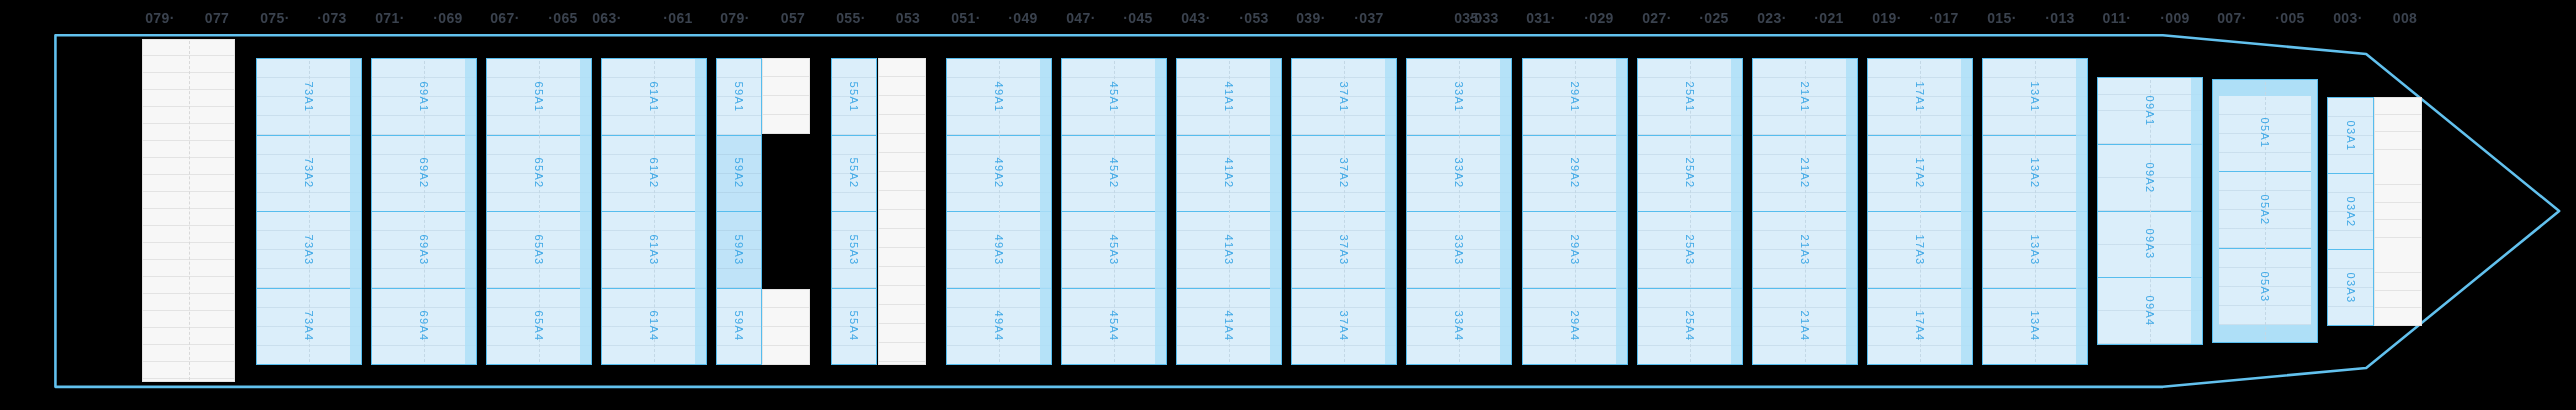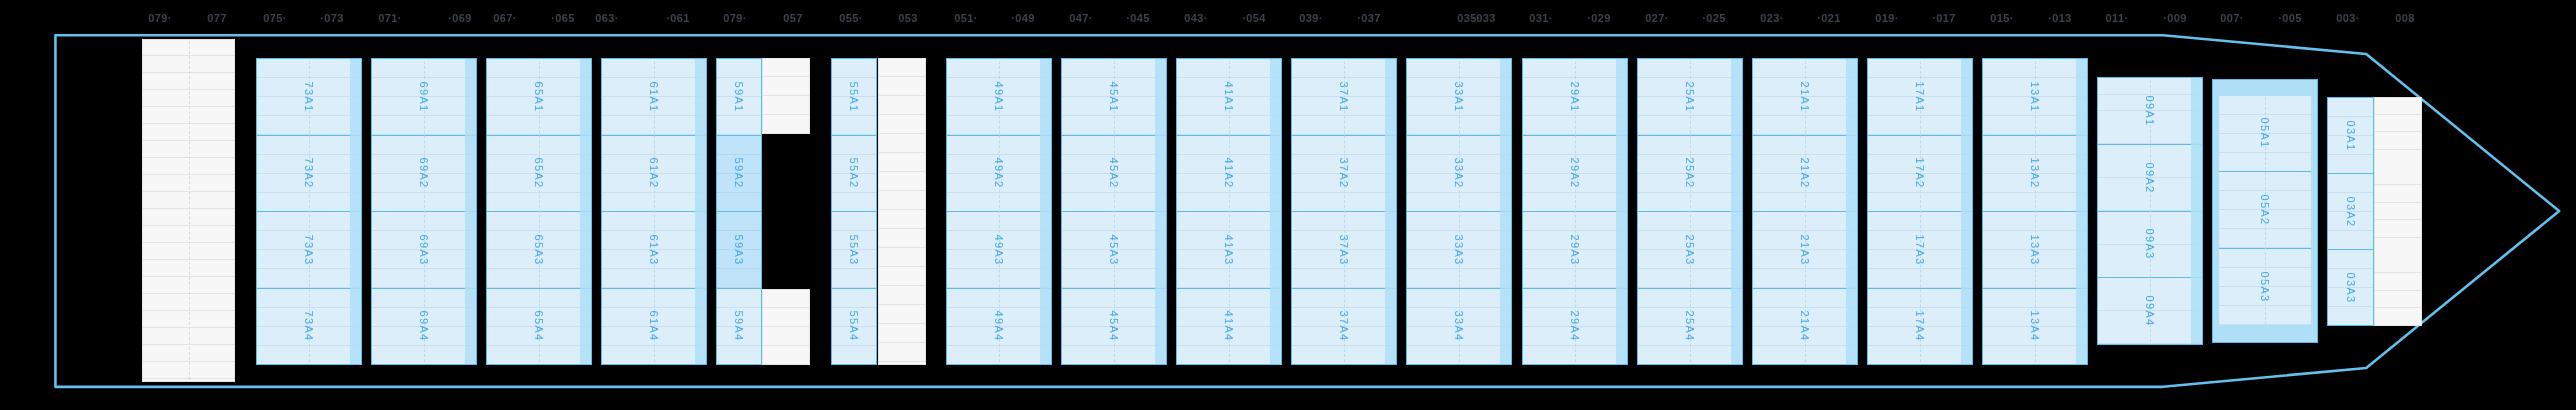--- a/index.html
+++ b/index.html
@@ -7,21 +7,21 @@
     position:relative;width:2576px;height:410px;background:#000;overflow:hidden;
     font-family:"Liberation Sans","DejaVu Sans",sans-serif;
     --c-border:#56bdee; --c-cell:#dbeefa; --c-cell-hi:#bfe3f8; --c-ring:#aedff7;
     --c-label:#41a9e6; --c-frame:#3a424e; --c-grid-fill:#f7f7f7; --c-grid-line:#e3e3e3;
     --c-row-line:rgba(125,155,180,.18); --c-dash:#c3d8e6;
   }
   
   .frame-label{
     position:absolute;top:6.9px;height:22px;line-height:22px;
     transform:translateX(-50%);
-    font-size:11px;font-weight:700;letter-spacing:0.4px;color:var(--c-frame);
+    font-size:14px;font-weight:700;letter-spacing:0.4px;color:var(--c-frame);
     white-space:nowrap;
   }
   
   #hull-svg{position:absolute;left:0;top:0;}
   
   .slot-grid{
     position:absolute;
     background:repeating-linear-gradient(
       to bottom,
       var(--c-grid-fill) 0 calc(var(--rh) - 0.9px),
@@ -68,35 +68,35 @@
 
 <div id="stage" style="--c-border: #56bdee; --c-cell: #dbeefa; --c-cell-hi: #bfe3f8; --c-ring: #aedff7; --c-label: #41a9e6; --c-frame: #3a424e; --c-grid-fill: #f7f7f7; --c-grid-line: #e3e3e3;">
   <svg id="hull-svg" width="2576" height="410" viewBox="0 0 3000 478">
     <polygon points="63,41 2520,41 2757,63 2982,246 2757,429 2520,451 63,451" fill="none" stroke="#62c1ee" stroke-width="3" stroke-linejoin="round"></polygon>
   </svg>
 <div class="frame-label" style="left: 160px;">079·</div>
     <div class="frame-label" style="left: 217px;">077</div>
     <div class="frame-label" style="left: 275px;">075·</div>
     <div class="frame-label" style="left: 332px;">·073</div>
     <div class="frame-label" style="left: 390px;">071·</div>
-    <div class="frame-label" style="left: 460px;">·069</div>
+    <div class="frame-label" style="left: 448px;">·069</div>
     <div class="frame-label" style="left: 505px;">067·</div>
     <div class="frame-label" style="left: 563px;">·065</div>
     <div class="frame-label" style="left: 607px;">063·</div>
     <div class="frame-label" style="left: 678px;">·061</div>
     <div class="frame-label" style="left: 735px;">079·</div>
     <div class="frame-label" style="left: 793px;">057</div>
     <div class="frame-label" style="left: 851px;">055·</div>
     <div class="frame-label" style="left: 908px;">053</div>
     <div class="frame-label" style="left: 966px;">051·</div>
     <div class="frame-label" style="left: 1023px;">·049</div>
     <div class="frame-label" style="left: 1081px;">047·</div>
     <div class="frame-label" style="left: 1138px;">·045</div>
     <div class="frame-label" style="left: 1196px;">043·</div>
-    <div class="frame-label" style="left: 1254px;">·054</div>
+    <div class="frame-label" style="left: 1254px;">·053</div>
     <div class="frame-label" style="left: 1311px;">039·</div>
     <div class="frame-label" style="left: 1369px;">·037</div>
     <div class="frame-label" style="left: 1426px; margin-left: 43px;">035·</div>
     <div class="frame-label" style="left: 1484px;">·033</div>
     <div class="frame-label" style="left: 1541px;">031·</div>
     <div class="frame-label" style="left: 1599px;">·029</div>
     <div class="frame-label" style="left: 1657px;">027·</div>
     <div class="frame-label" style="left: 1714px; text-align: right;">·025</div>
     <div class="frame-label" style="left: 1772px;">023·</div>
     <div class="frame-label" style="left: 1829px;">·021</div>

